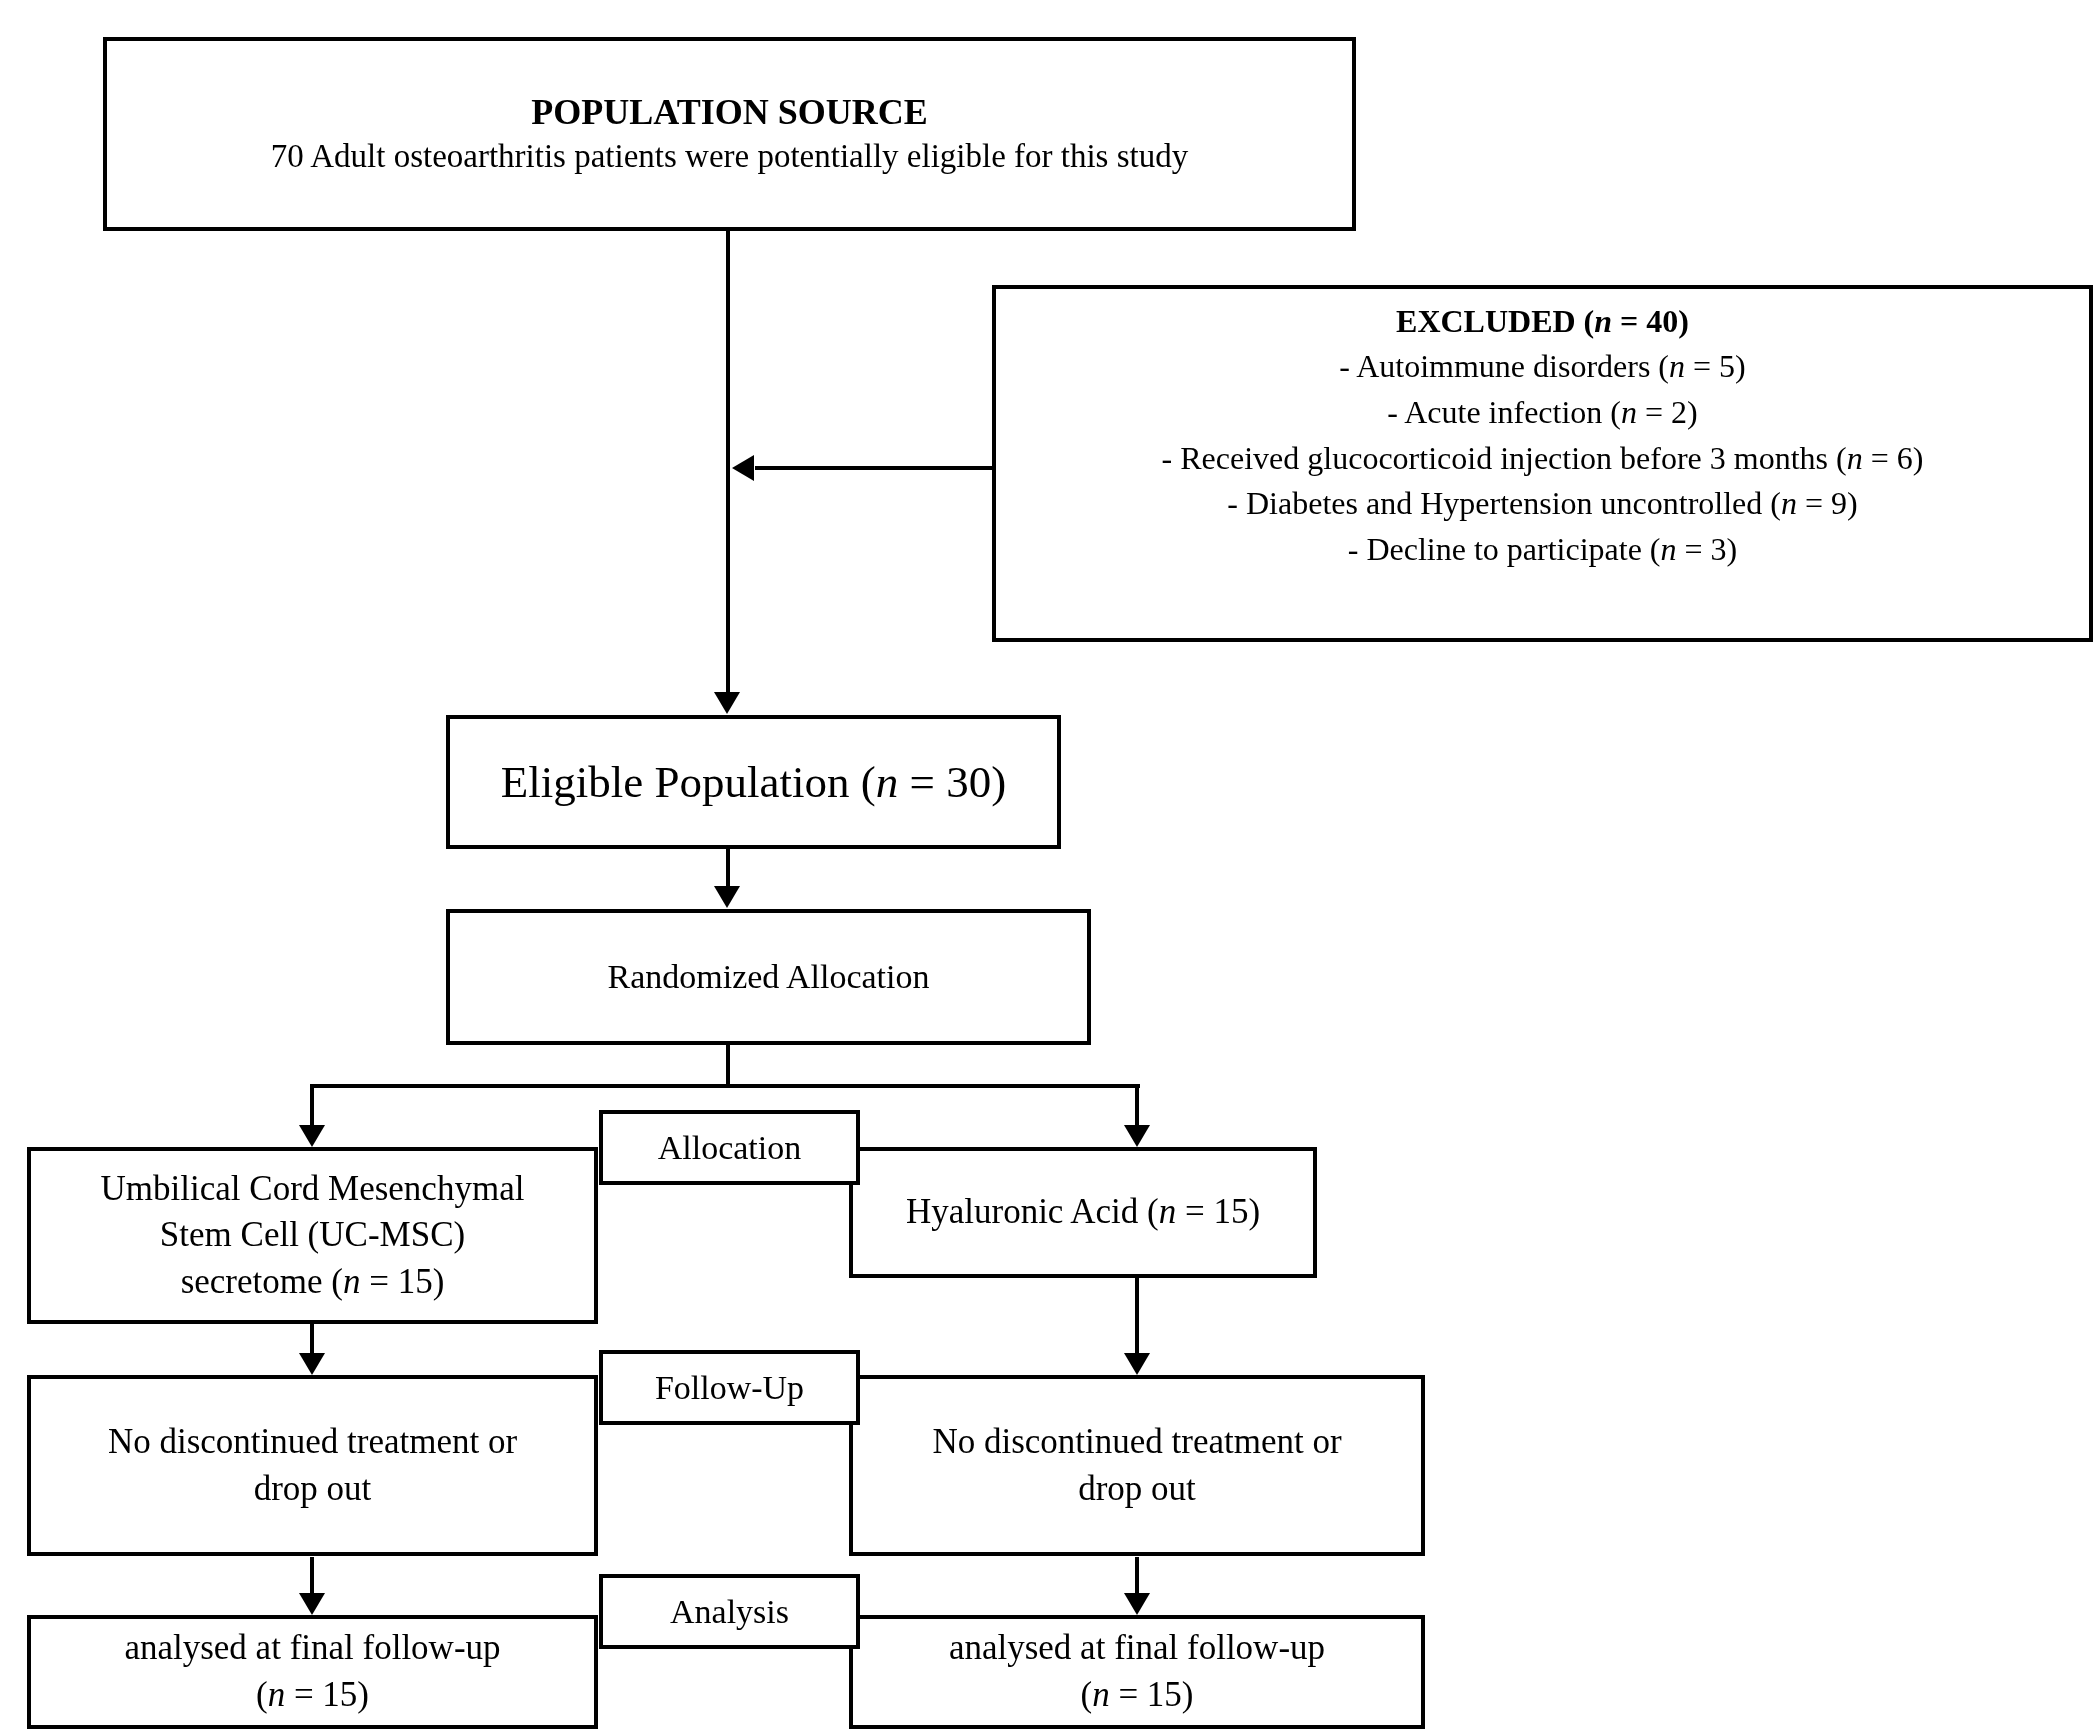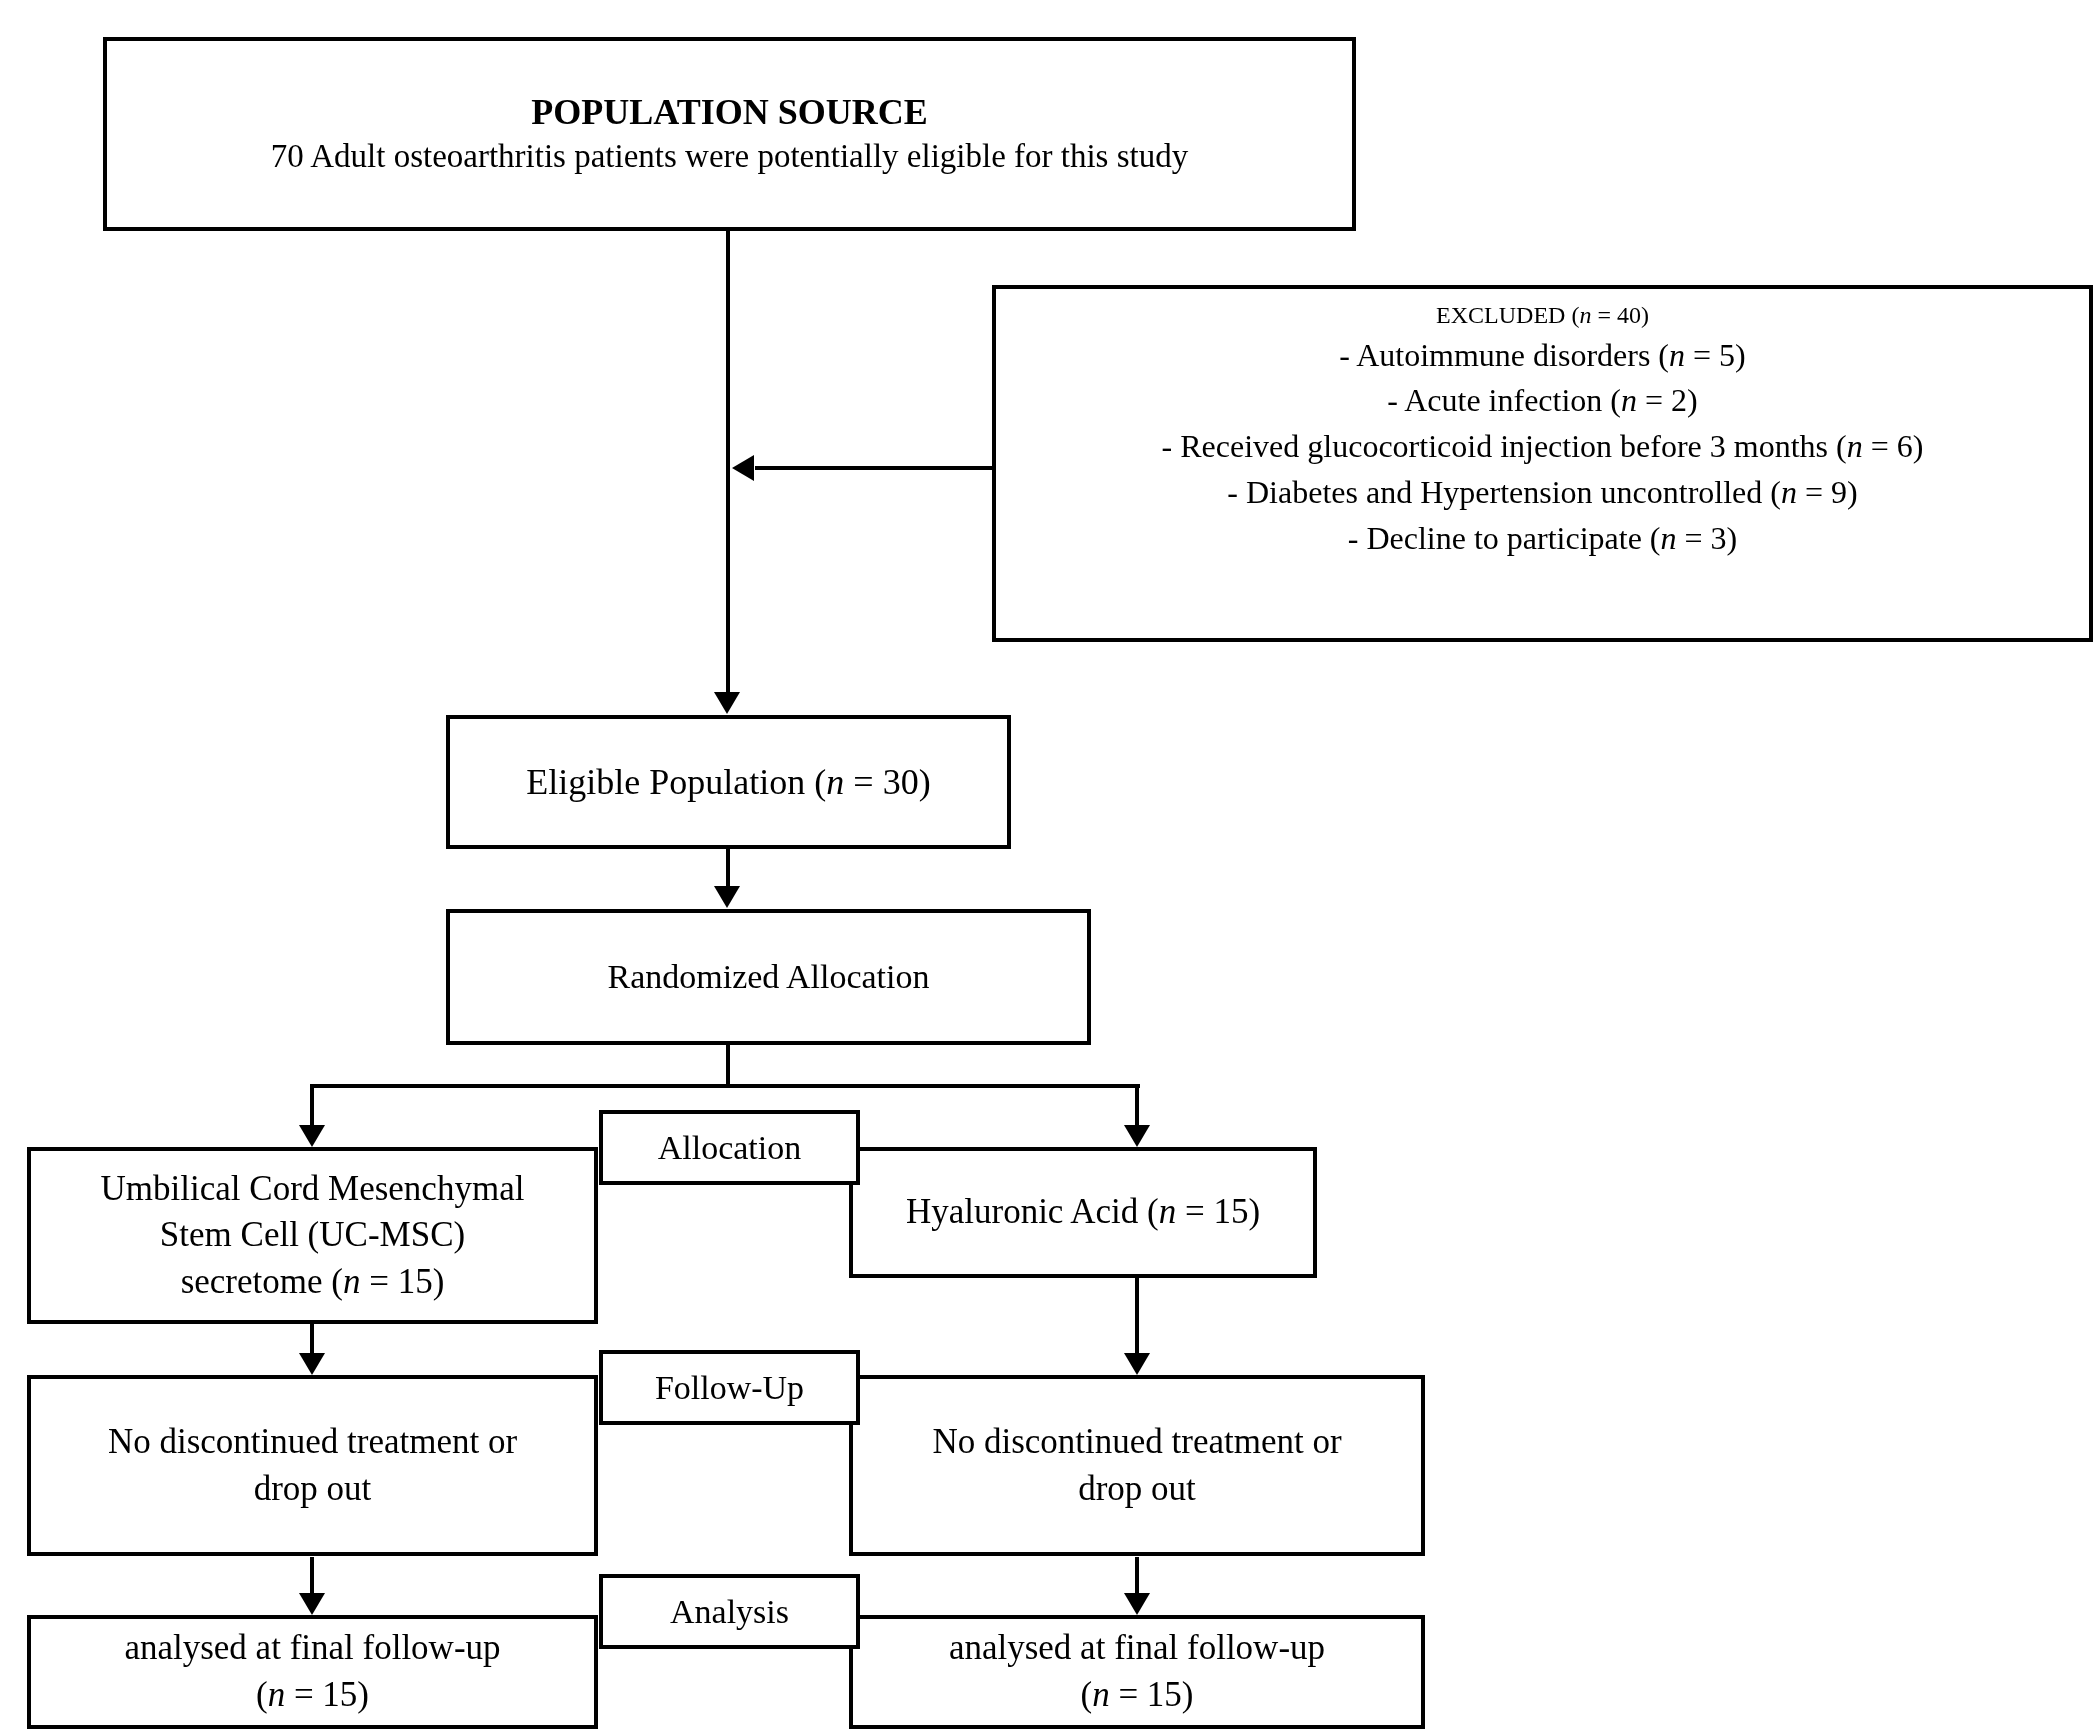--- a/index.html
+++ b/index.html
@@ -40,25 +40,25 @@
     border-right: 22.6px solid var(--line, #000000);
   }
 
   
   .population-box { left: 103px; top: 37px; width: 1253px; height: 194px; }
   .population-title { font-size: 36px; font-weight: bold; line-height: 1.25; }
   .population-subtitle { font-size: 33px; line-height: 1.3; }
 
   
   .excluded-box { left: 992px; top: 285px; width: 1101px; height: 357px; justify-content: flex-start; padding-top: 8.8px; }
-  .excluded-title { font-size: 24px; font-weight: normal; line-height: 1.45; }
+  .excluded-title { font-size: 32px; font-weight: bold; line-height: 1.45; }
   .excluded-item { font-size: 32px; line-height: 1.43; }
 
   
-  .eligible-box   { left: 446px; top: 715px; width: 565px; height: 134px; font-size: 36px; }
+  .eligible-box   { left: 446px; top: 715px; width: 615px; height: 134px; font-size: 45px; }
   .randomized-box { left: 446px; top: 909px; width: 645px; height: 136px; font-size: 34px; }
 
   
   .stage-box { font-size: 34px; z-index: 3; }
   .allocation-label-box { left: 599px; top: 1110px; width: 261px; height: 75px; }
   .followup-label-box   { left: 599px; top: 1350px; width: 261px; height: 75px; }
   .analysis-label-box   { left: 599px; top: 1574px; width: 261px; height: 75px; }
 
   
   .arm-box { font-size: 35px; line-height: 1.33; }

